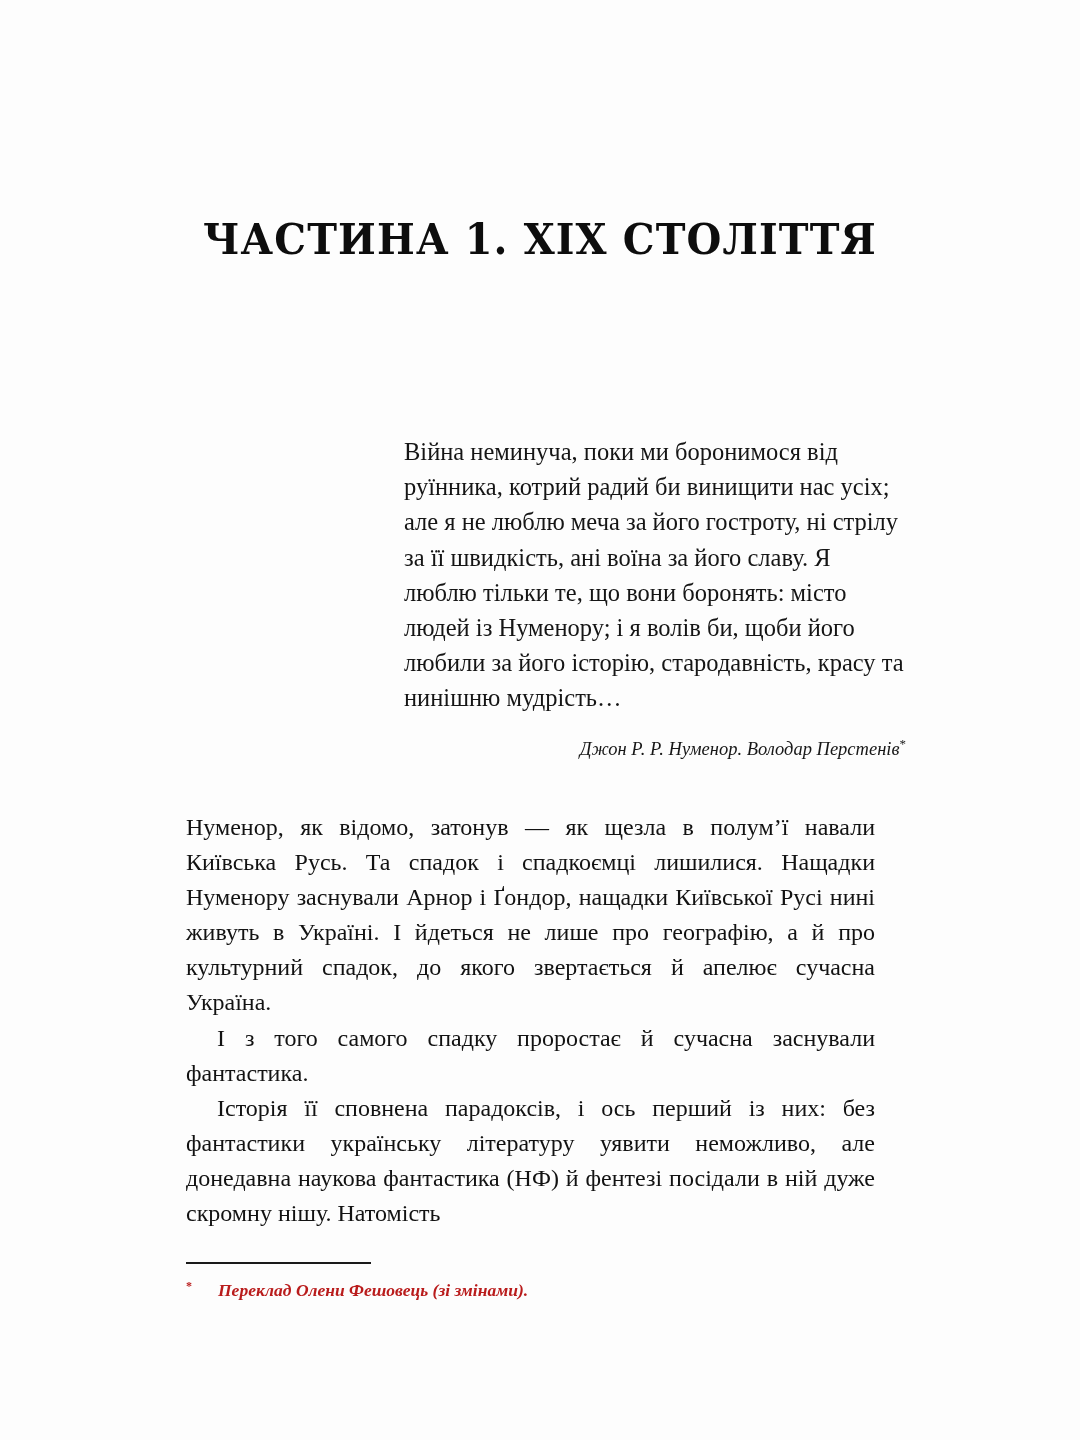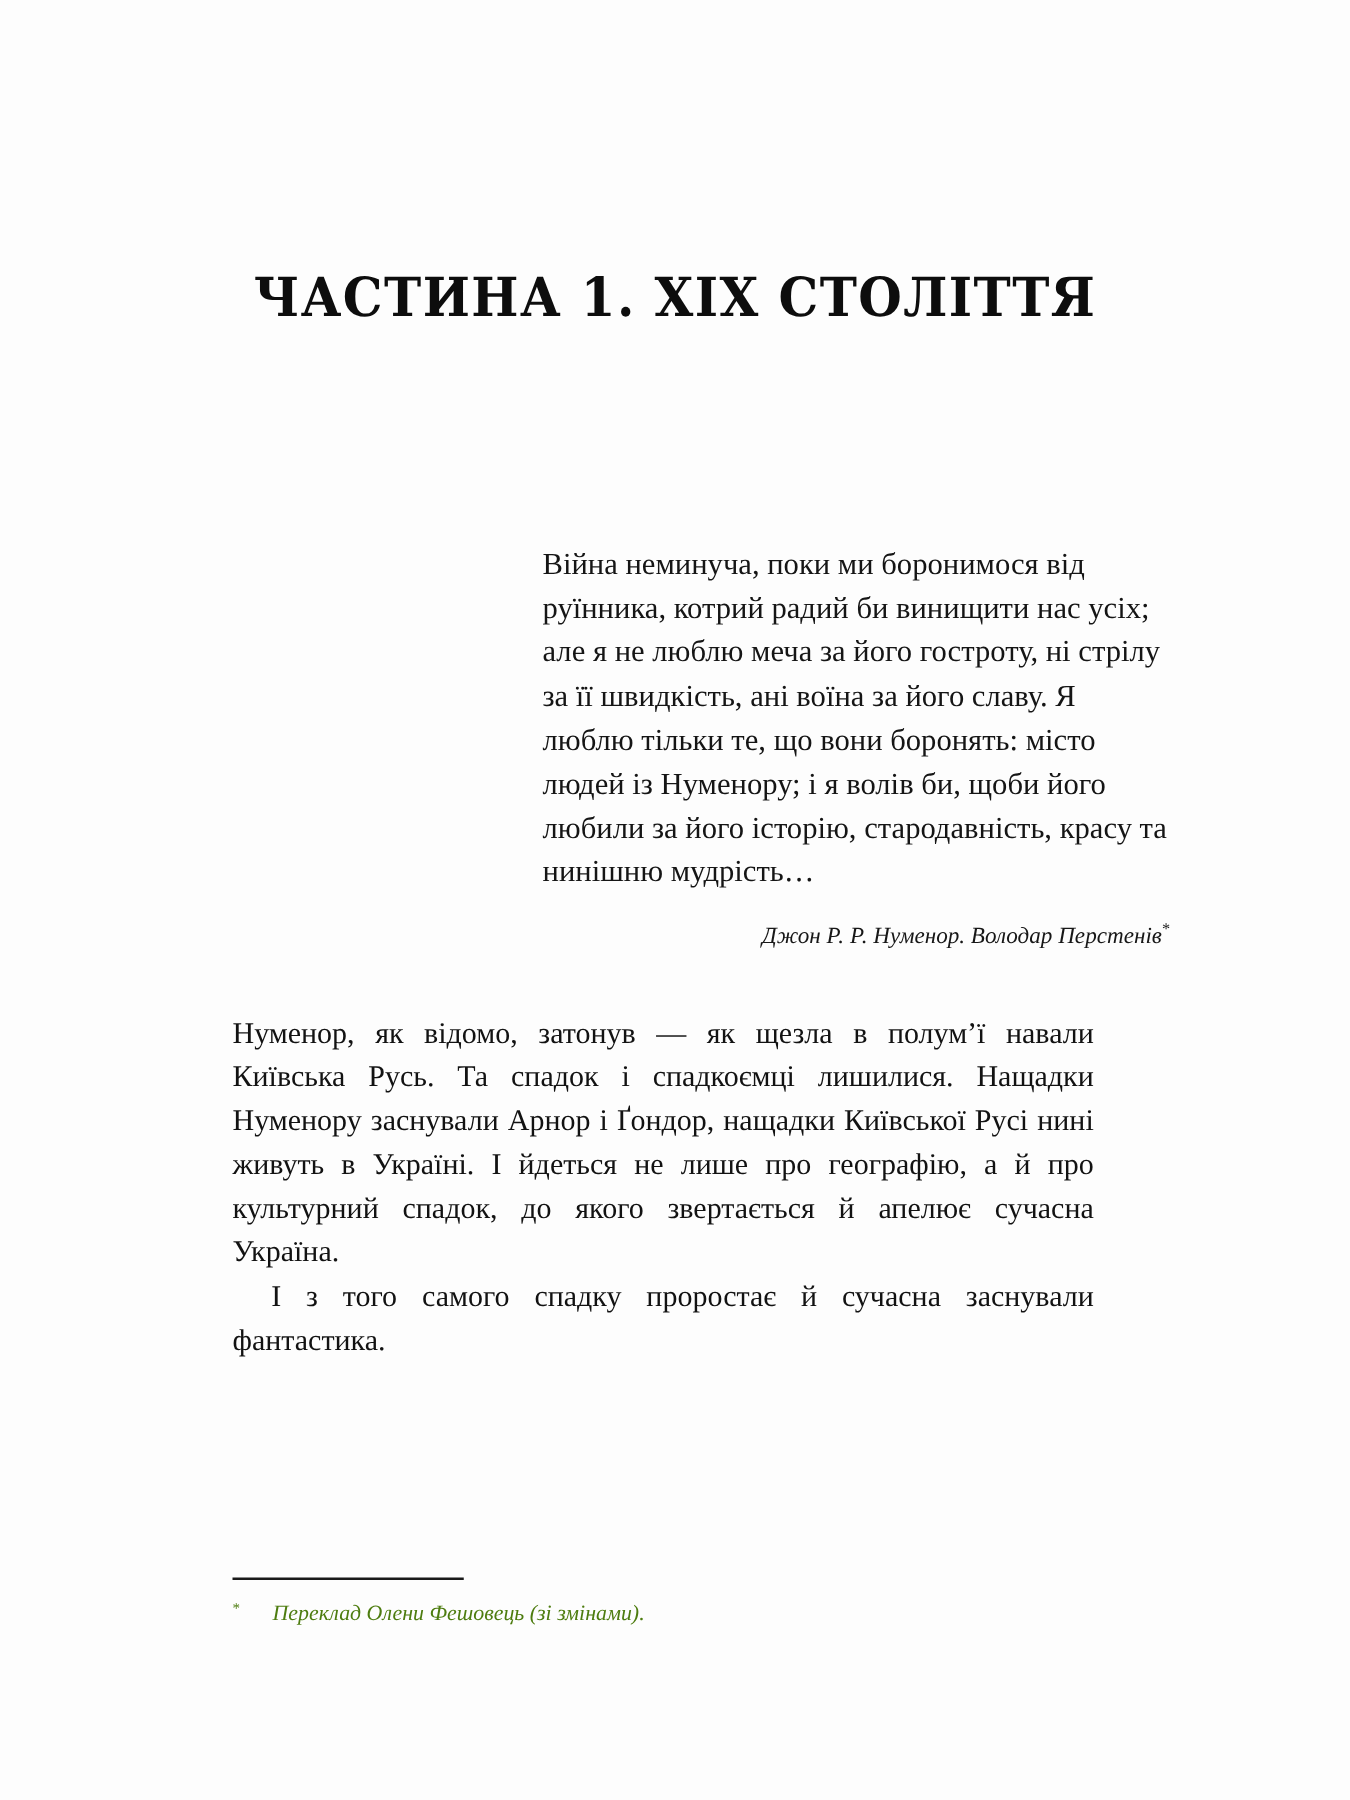--- a/index.html
+++ b/index.html
@@ -38,21 +38,21 @@
     letter-spacing: 1.2px;
     color: #0d0d0d;
     white-space: nowrap;
     transform: scaleX(0.93);
     transform-origin: center top;
   }
 
   
   .epigraph {
     position: absolute;
-    left: 394px;
+    left: 364px;
     top: 418px;
     width: 502px;
   }
   .epigraph-text {
     font-size: 24.5px;
     line-height: 35.2px;
     text-align: left;
     color: #151515;
     margin: 0;
   }
@@ -106,22 +106,23 @@
     height: 0;
     border: 0;
     border-top: 2px solid #1a1a1a;
     margin: 0 0 14px 0;
   }
   .footnote-body {
     display: block;
     font-style: italic;
     font-size: 17.5px;
     line-height: 24px;
-    color: #4d7c0f;
+    color: #b91c1c;
     white-space: nowrap;
+    font-weight: bold;
   }
   .footnote-marker {
     display: inline-block;
     width: 32px;
     font-style: normal;
     font-size: 12px;
     vertical-align: top;
     line-height: 16px;
   }
   .footnote-text {
@@ -138,20 +139,21 @@
   <blockquote class="epigraph">
     <p class="epigraph-text">Війна неминуча, поки ми боронимося від руїнника, котрий радий би винищити нас усіх; але я не люблю меча за його гостроту, ні стрілу за її швидкість, ані воїна за його славу. Я люблю тільки те, що вони боронять: місто людей із Нуменору; і я волів би, щоби його любили за його історію, стародавність, красу та нинішню мудрість…</p>
     <p class="epigraph-source">
       <span>Джон Р. Р. Нуменор. Володар Перстенів</span><span class="fn-ref">*</span>
     </p>
   </blockquote>
 
   <div class="body-copy">
     <p>Нуменор, як відомо, затонув — як щезла в полум’ї навали Київська Русь. Та спадок і спадкоємці лишилися. Нащадки Нуменору заснували Арнор і Ґондор, нащадки Київської Русі нині живуть в Україні. І йдеться не лише про географію, а й про культурний спадок, до якого звертається й апелює сучасна Україна.</p>
     <p class="indent">І з того самого спадку проростає й сучасна заснували фантастика.</p>
+    <p class="indent">Історія її сповнена парадоксів, і ось перший із них: без фантастики українську літературу уявити неможливо, але донедавна наукова фантастика (НФ) й фентезі посідали в ній дуже скромну нішу. Натомість</p>
   </div>
 
   <div class="footnote">
     <hr class="footnote-rule">
     <div class="footnote-body">
       <span class="footnote-marker">*</span><span class="footnote-text">Переклад Олени Фешовець (зі змінами).</span>
     </div>
   </div>
 
 </div>

